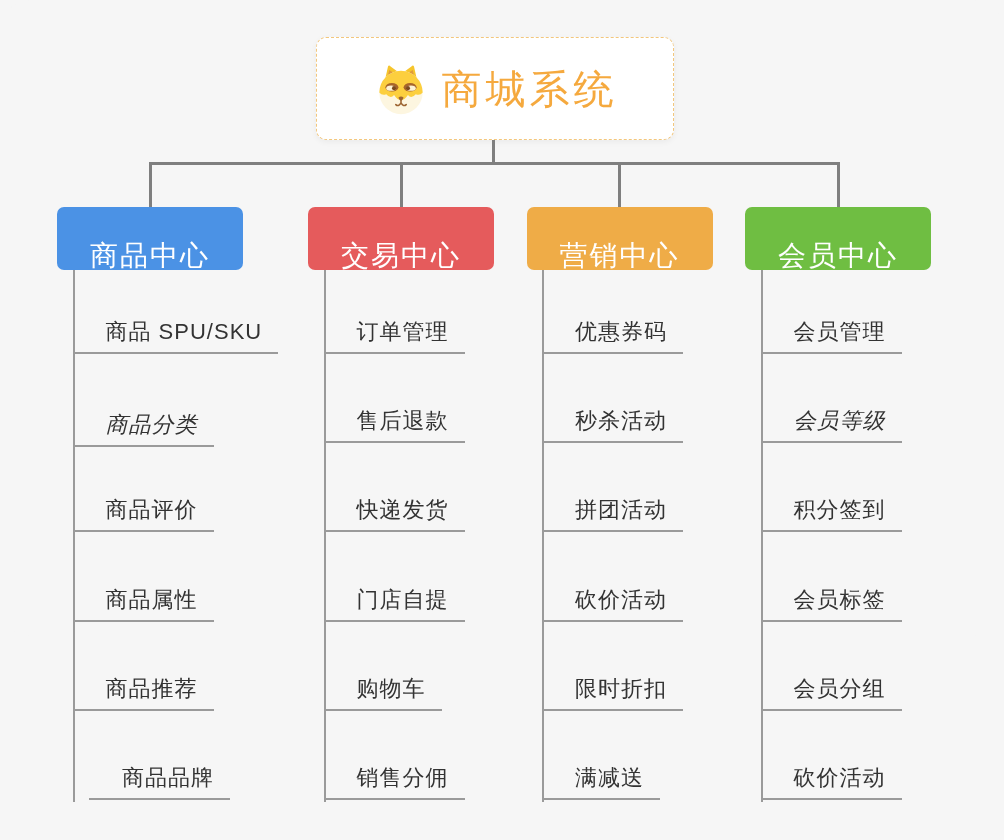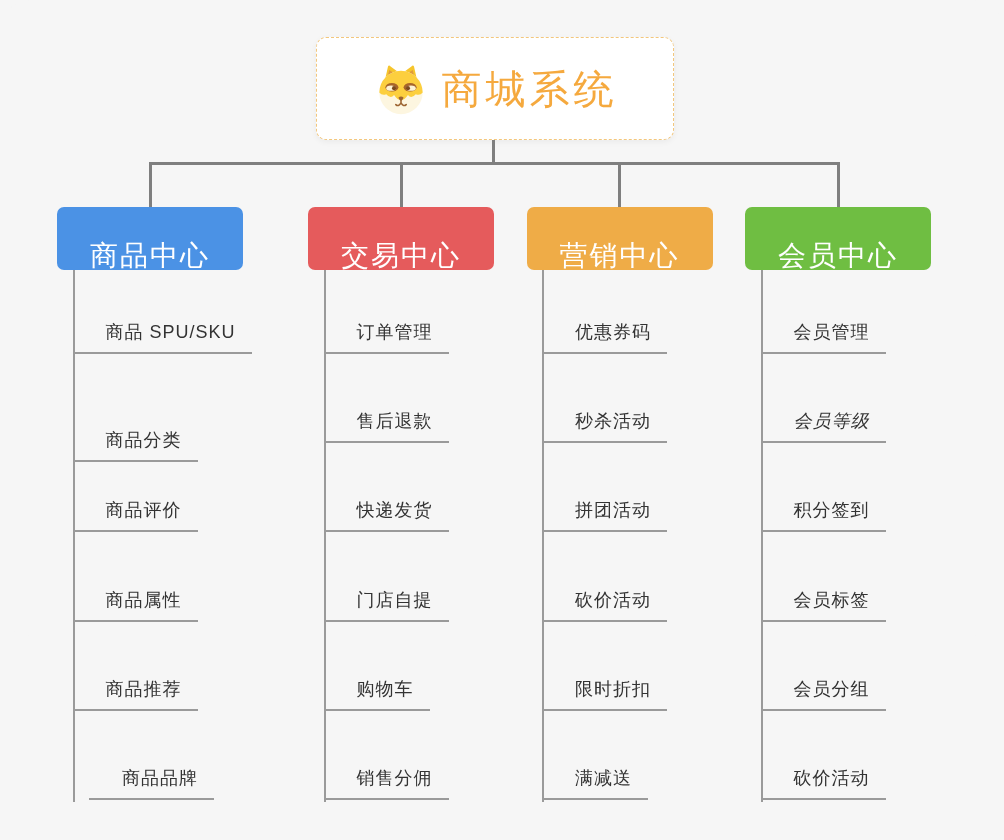--- a/index.html
+++ b/index.html
@@ -35,21 +35,21 @@
     cursor:pointer;
   }
   .branch-label{
     color:#ffffff;font-size:28px;letter-spacing:2px;line-height:1;white-space:nowrap;
   }
 
   
   .spine{position:absolute;width:2px;background:#9a9a9a;}
   .leaf{
     position:absolute;
-    font-size:18px;color:#333333;letter-spacing:1px;line-height:32px;
+    font-size:22px;color:#333333;letter-spacing:1px;line-height:32px;
     padding:0 16px 4px 33px;
     border-bottom:2px solid #9a9a9a;
     white-space:nowrap;cursor:pointer;
   }
 </style>
 </head>
 <body>
 
 <div class="canvas">
 
@@ -87,21 +87,21 @@
       <div class="line" style="left: 399.5px; top: 162px; width: 3px; height: 45px;"></div>
       <div class="line" style="left: 618px; top: 162px; width: 3px; height: 45px;"></div>
       <div class="line" style="left: 836.5px; top: 162px; width: 3px; height: 45px;"></div>
     </div>
   <div id="branches">
       <div class="branch-box" style="left: 57px; background: rgb(75, 146, 229);">
         <span class="branch-label">商品中心</span>
       </div>
       <div class="spine" style="left: 72.5px; top: 270px; height: 532px;"></div>
       <div class="leaf" style="left: 72.5px; top: 316px;">商品 SPU/SKU</div>
-      <div class="leaf" style="left: 72.5px; top: 424px;">商品分类</div>
+      <div class="leaf" style="left: 72.5px; top: 409px; font-style: italic;">商品分类</div>
       <div class="leaf" style="left: 72.5px; top: 494px;">商品评价</div>
       <div class="leaf" style="left: 72.5px; top: 584px;">商品属性</div>
       <div class="leaf" style="left: 72.5px; top: 673px;">商品推荐</div>
       <div class="leaf" style="left: 89px; top: 762px;">商品品牌</div>
       <div class="branch-box" style="left: 308px; background: rgb(229, 91, 92);">
         <span class="branch-label">交易中心</span>
       </div>
       <div class="spine" style="left: 323.5px; top: 270px; height: 532px;"></div>
       <div class="leaf" style="left: 323.5px; top: 316px;">订单管理</div>
       <div class="leaf" style="left: 323.5px; top: 405px;">售后退款</div>

